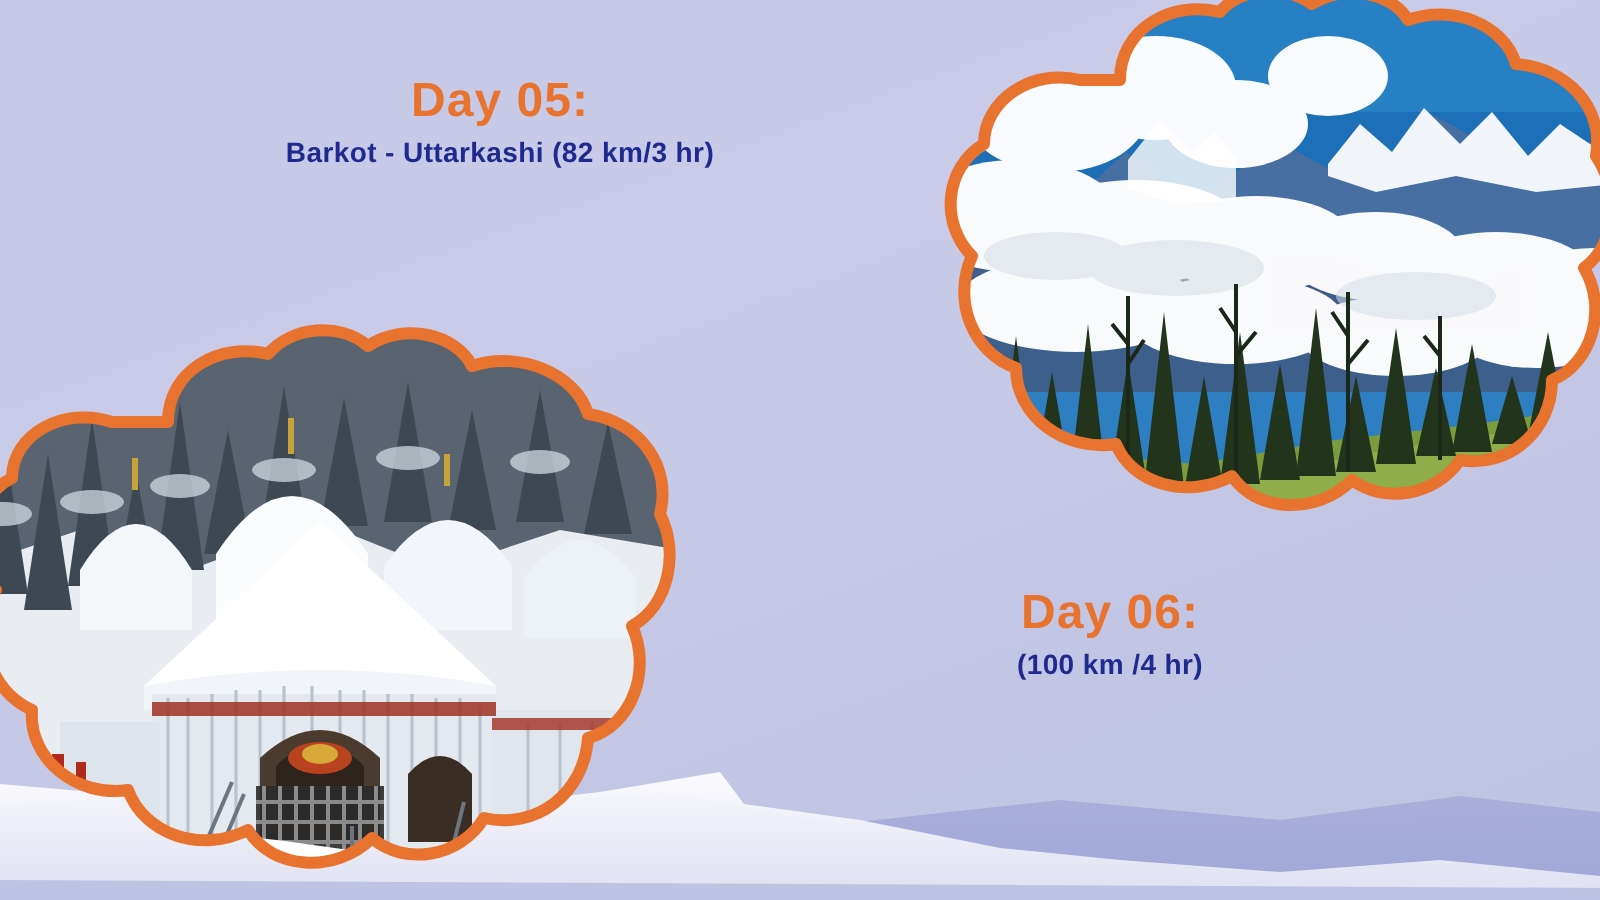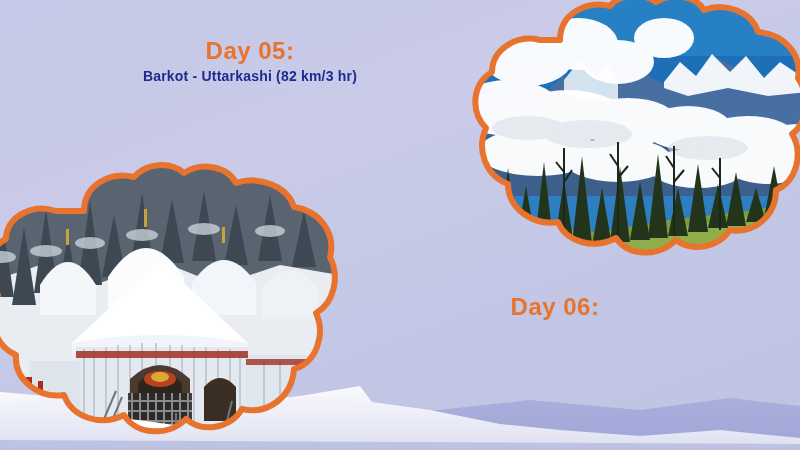--- a/index.html
+++ b/index.html
@@ -392,15 +392,16 @@
     </svg>
   </div>
 
   <div class="text-block" id="block-day05">
     <span class="day-title">Day 05:</span>
     <span class="day-detail">Barkot - Uttarkashi (82 km/3 hr)</span>
   </div>
 
   <div class="text-block" id="block-day06">
     <span class="day-title">Day 06:</span>
+    <span class="day-detail line2">(100 km /4 hr)</span>
   </div>
 
 </div>
 
 </body></html>

